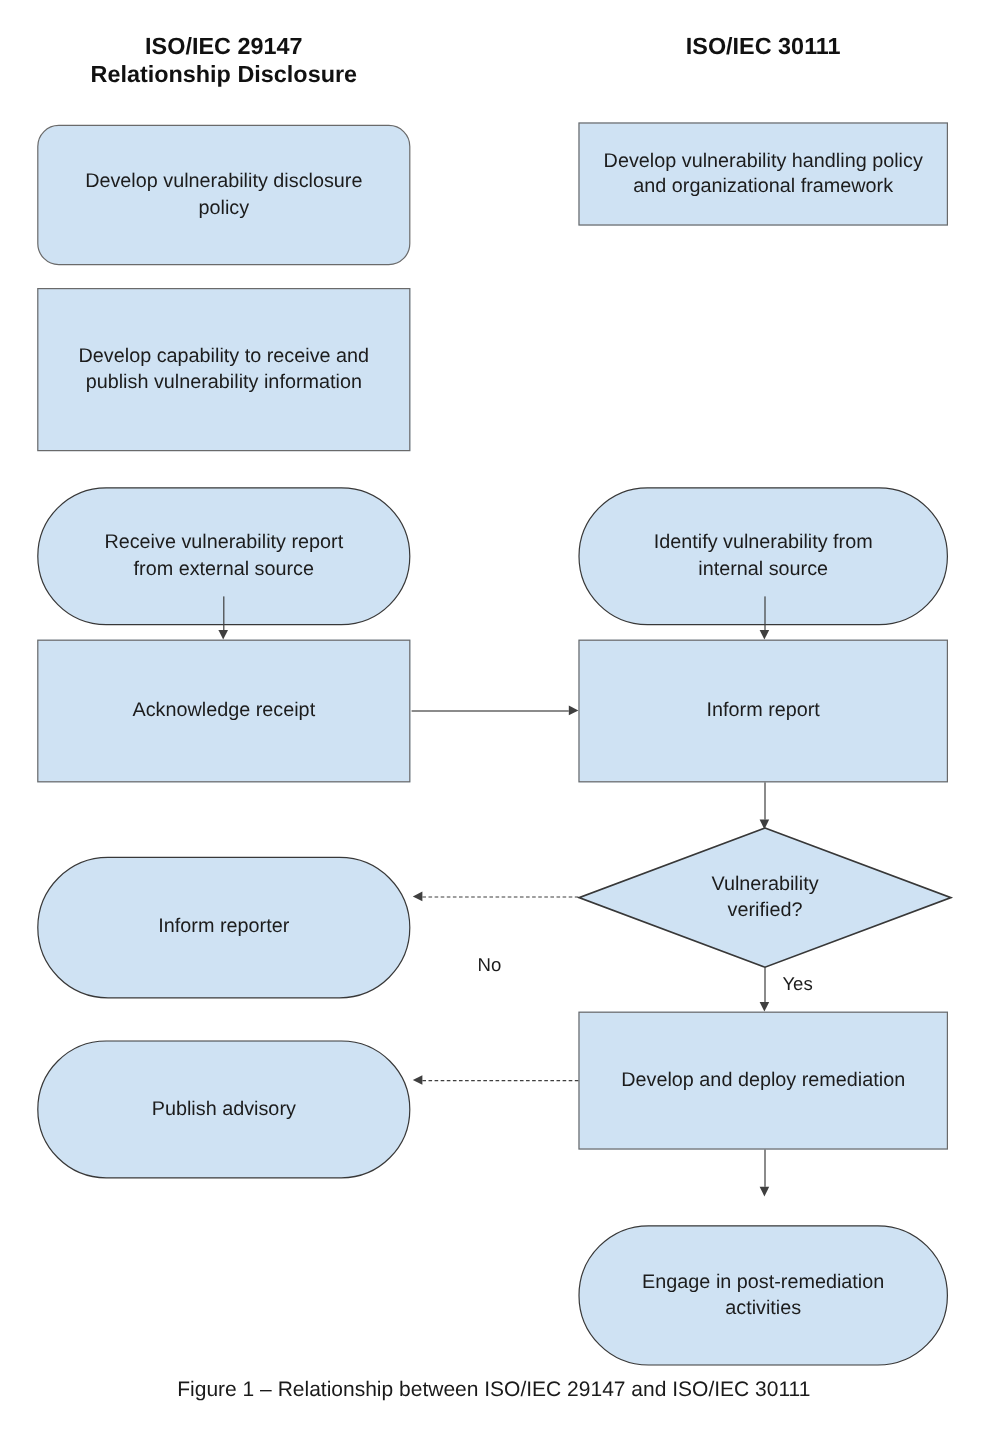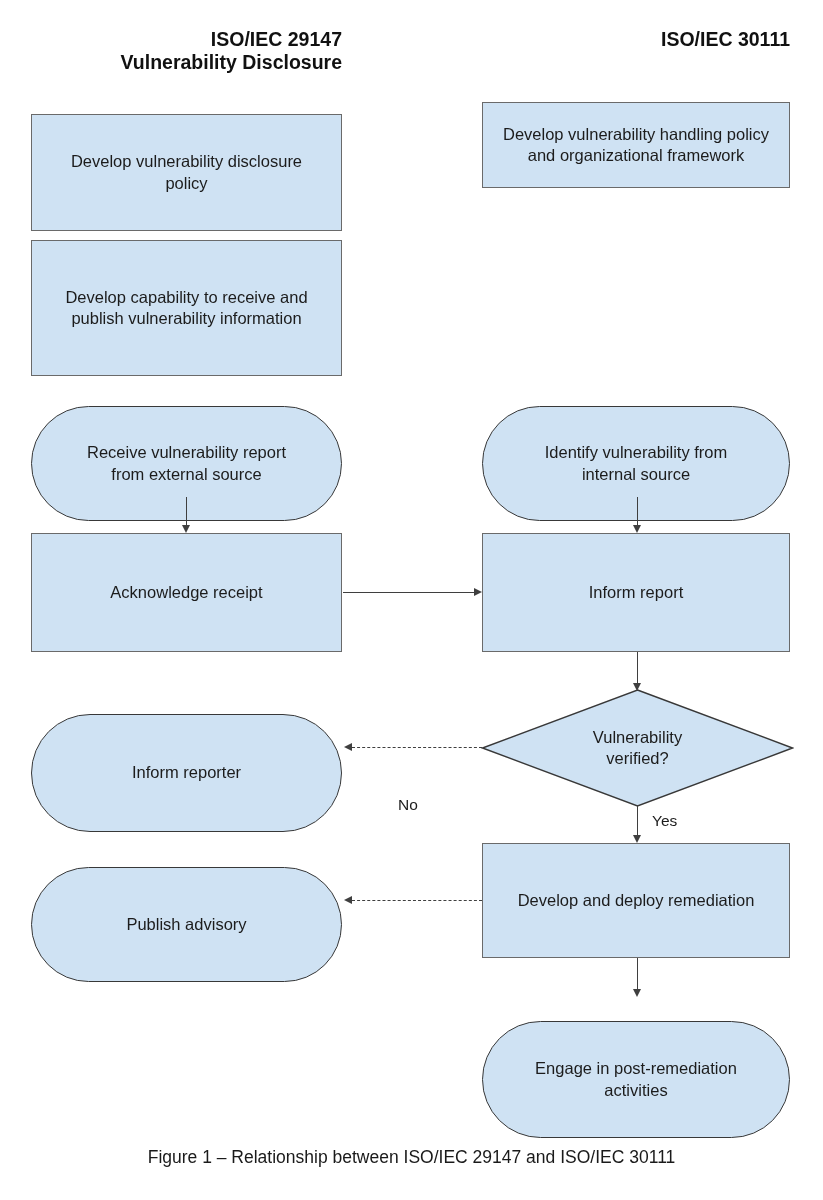--- a/index.html
+++ b/index.html
@@ -13,21 +13,21 @@
   .canvas{
     position:relative;
     width:823px;height:1200px;
     background:#ffffff;
     font-family:"Liberation Sans", sans-serif;
     color:var(--text);
     overflow:hidden;
   }
   .col-header{
     position:absolute;
-    text-align:right;
+    text-align:center;
     font-weight:bold;
     font-size:19.5px;
     line-height:23px;
     color:#111;
   }
   .node{
     position:absolute;
     box-sizing:border-box;
     background:var(--node-fill);
     display:flex;
@@ -67,27 +67,27 @@
     text-align:center;font-size:17.5px;color:#1a1a1a;
   }
 </style>
 </head>
 <body>
 
 <div class="canvas">
 
   <div class="col-header" style="left:31px;top:28px;width:311px;">
     <div>ISO/IEC 29147</div>
-    <div>Vulnerability Disclosure</div>
+    <div>Relationship Disclosure</div>
   </div>
   <div class="col-header" style="left:482px;top:28px;width:308px;">
     <div>ISO/IEC 30111</div>
   </div>
 
-  <div class="node rect pad20" style="left:31px;top:114px;width:311px;height:117px;">
+  <div class="node rect pad20" style="left:31px;top:104px;width:311px;height:117px;border-radius:18px;">
     <span>Develop vulnerability disclosure policy</span>
   </div>
 
   <div class="node rect pad20" style="left:31px;top:240px;width:311px;height:136px;">
     <span>Develop capability to receive and publish vulnerability information</span>
   </div>
 
   <div class="node term pad40" style="left:31px;top:382px;width:311px;height:115px;">
     <span>Receive vulnerability report from external source</span>
   </div>

